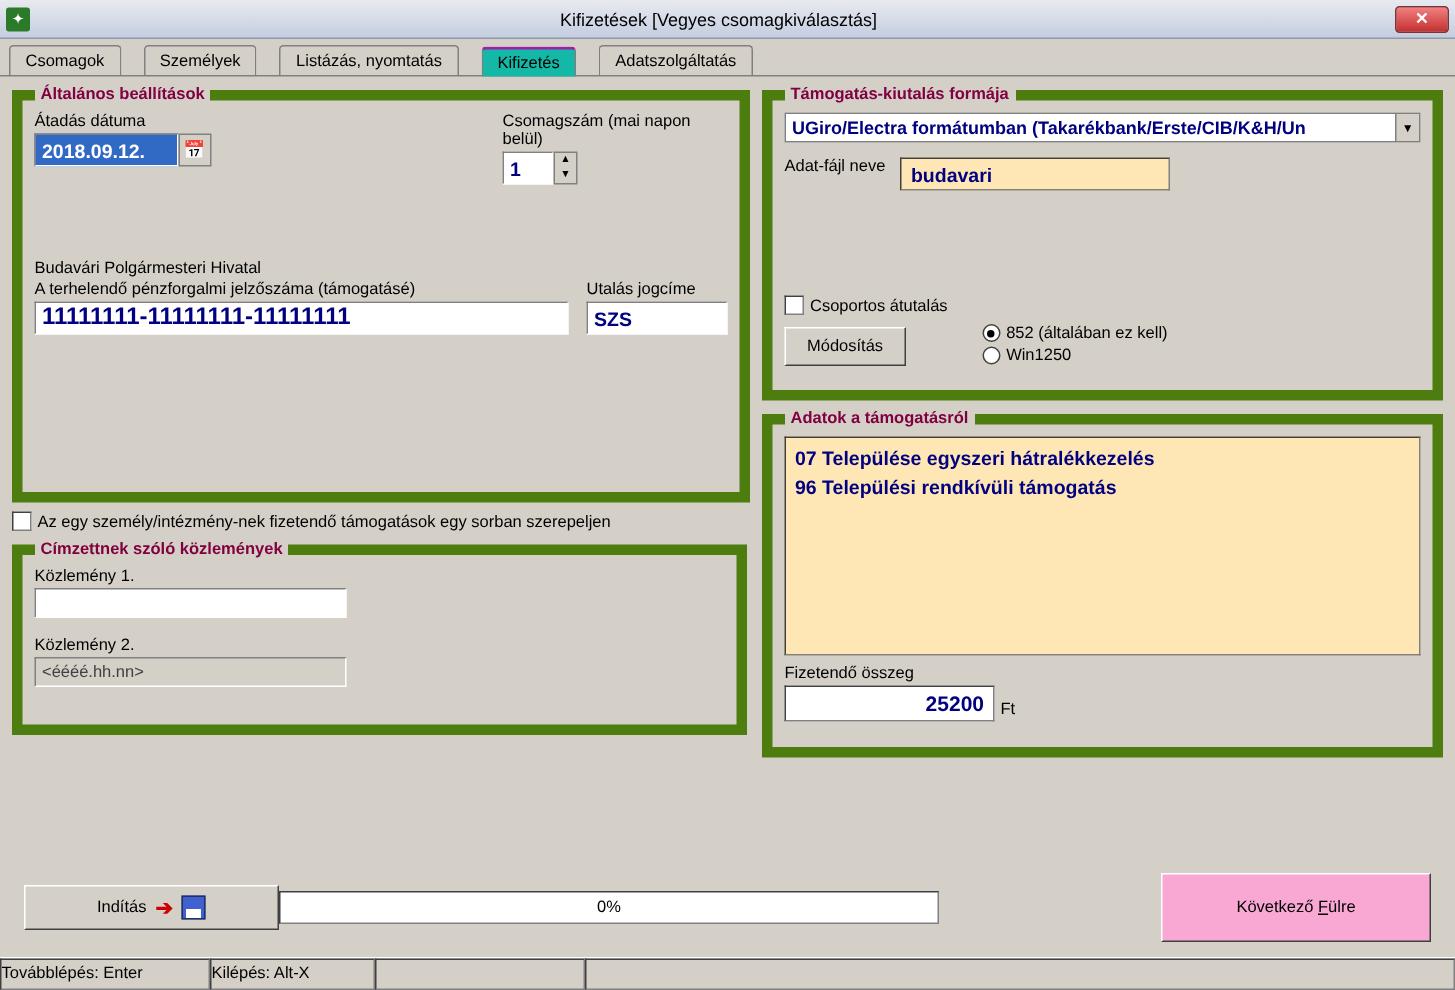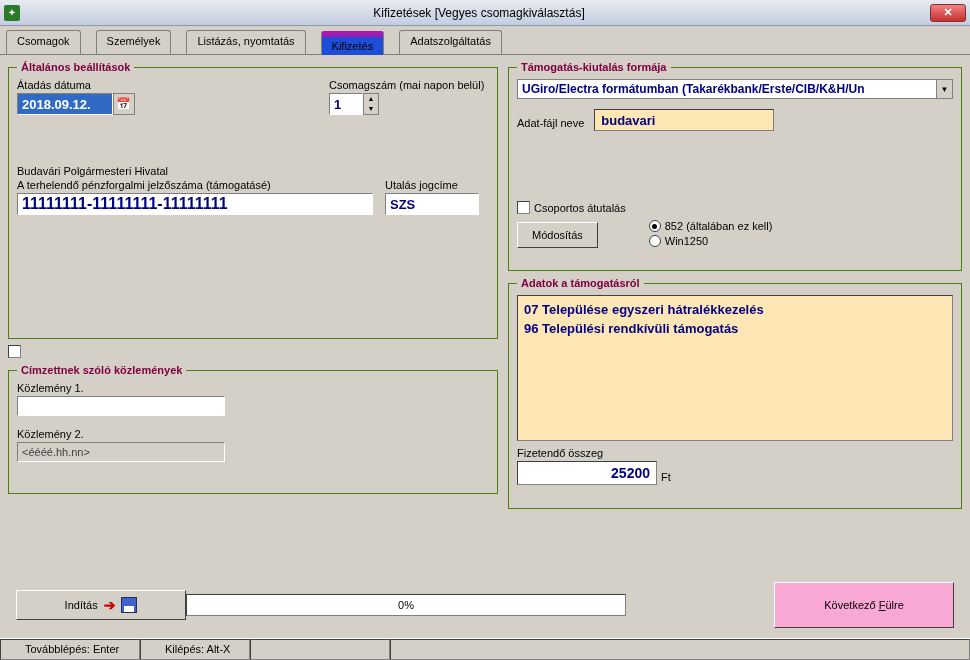--- a/index.html
+++ b/index.html
@@ -68,41 +68,41 @@
     border: 1px solid #808080;
     border-bottom: none;
     font-size: 11px;
     cursor: pointer;
     margin-right: -1px;
     border-top-left-radius: 3px;
     border-top-right-radius: 3px;
     position: relative;
   }
   .tab.active {
-    background: #1d4ed8;
-    border-top: 6px solid #a21caf;
+    background: #14b8a6;
+    border-top: 2px solid #a21caf;
     padding-top: 3px;
     z-index: 2;
     top: 1px;
   }
   .content {
     flex: 1;
     border-top: 1px solid #808080;
     padding: 6px 8px;
     display: flex;
     flex-direction: column;
   }
   .two-col {
     display: flex;
     gap: 10px;
   }
   .col-left { width: 490px; }
   .col-right { flex: 1; }
   fieldset.group {
-    border: 1px solid #4d7c0f;
+    border: 7px solid #4d7c0f;
     margin: 0 0 6px 0;
     padding: 6px 8px 8px 8px;
     position: relative;
   }
   fieldset.group > legend {
     color: #800040;
     font-weight: bold;
     font-size: 11px;
     padding: 0 4px;
   }
@@ -221,21 +221,21 @@
     margin-left:auto;
     border:1px solid #404040;border-top-color:#fff;border-left-color:#fff;
     background:#f9a8d4;padding:6px 28px;height:46px;font-size:11px;cursor:pointer;
     min-width:180px;
   }
   .status {
     display:flex;border-top:1px solid #fff;height:22px;
   }
   .status .cell {
     border:1px solid #808080;border-top-color:#404040;border-left-color:#404040;
-    padding:3px 24px;font-size:11px;background:#d4d0c8;
+    padding:3px 0;font-size:11px;background:#d4d0c8;
     white-space:nowrap;overflow:hidden;
   }
   .msg-input {
     border:1px solid #fff;border-top-color:#808080;border-left-color:#808080;
     background:#fff;width:208px;height:20px;padding:2px 4px;font-size:11px;
   }
   .msg-input.ro {
     border:1px solid #fff;border-top-color:#808080;border-left-color:#808080;
     background:#d4d0c8;color:#404040;
   }
@@ -297,20 +297,21 @@
             </div>
             <div>
               <div class="label">Utalás jogcíme</div>
               <input class="input-flat" style="width: 94px;" value="SZS">
             </div>
           </div>
         </fieldset>
 
         <div class="chk" style="margin:2px 0 6px 0">
           <div class="box"></div>
+          <span>Az egy személy/intézmény-nek fizetendő támogatások egy sorban szerepeljen</span>
         </div>
 
         <fieldset class="group" style="height:130px">
           <legend>Címzettnek szóló közlemények</legend>
           <div class="label">Közlemény 1.</div>
           <input class="msg-input" value="" style="">
           <div style="height:12px"></div>
           <div class="label">Közlemény 2.</div>
           <input class="msg-input ro" value="&lt;éééé.hh.nn&gt;" style="">
         </fieldset>
@@ -319,21 +320,21 @@
       <div class="col-right">
 
         <fieldset class="group" style="height:210px">
           <legend>Támogatás-kiutalás formája</legend>
 
           <div class="dropdown">
             <div class="dd-text">UGiro/Electra formátumban (Takarékbank/Erste/CIB/K&amp;H/Un</div>
             <div class="dd-arrow">▼</div>
           </div>
 
-          <div style="display:flex;align-items:flex-end;gap:10px;margin-top:10px">
+          <div style="display:flex;align-items:flex-start;gap:10px;margin-top:10px">
             <div class="label">Adat-fájl neve</div>
             <input class="cream-input" style="width: 180px;" value="budavari">
           </div>
 
           <div class="chk" style="margin-top:70px">
             <div class="box"></div>
             <span>Csoportos átutalás</span>
           </div>
 
           <div style="display:flex;align-items:center;gap:51px;margin-top:6px">

